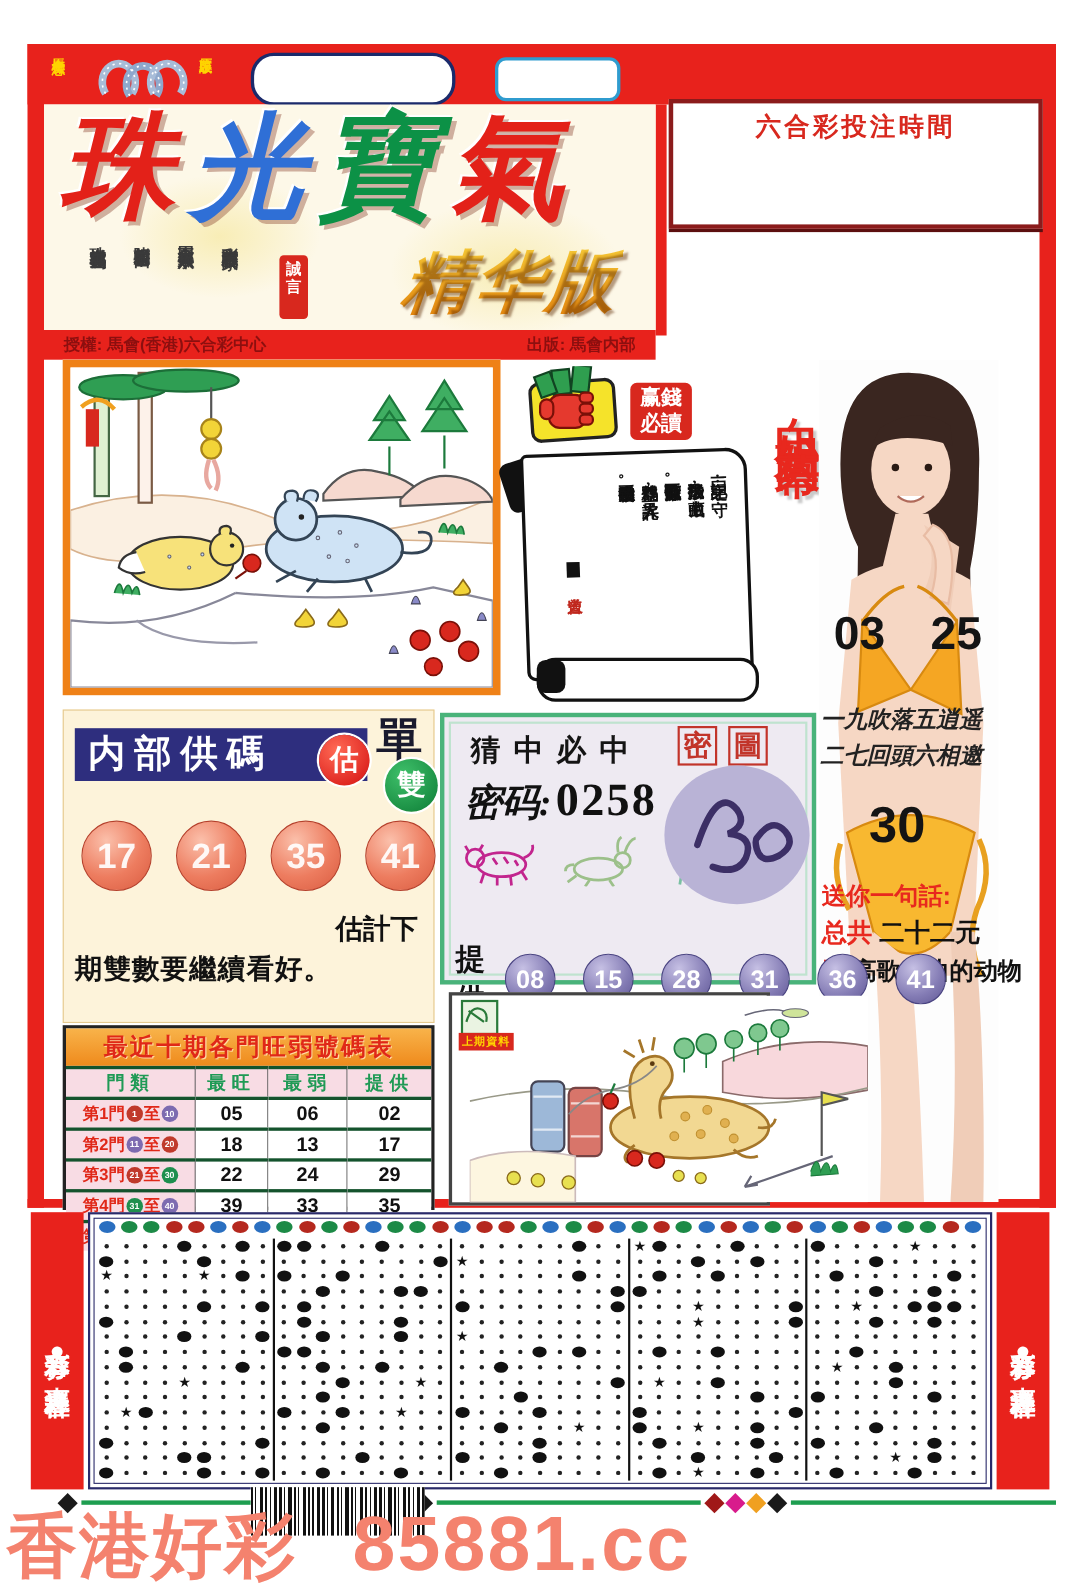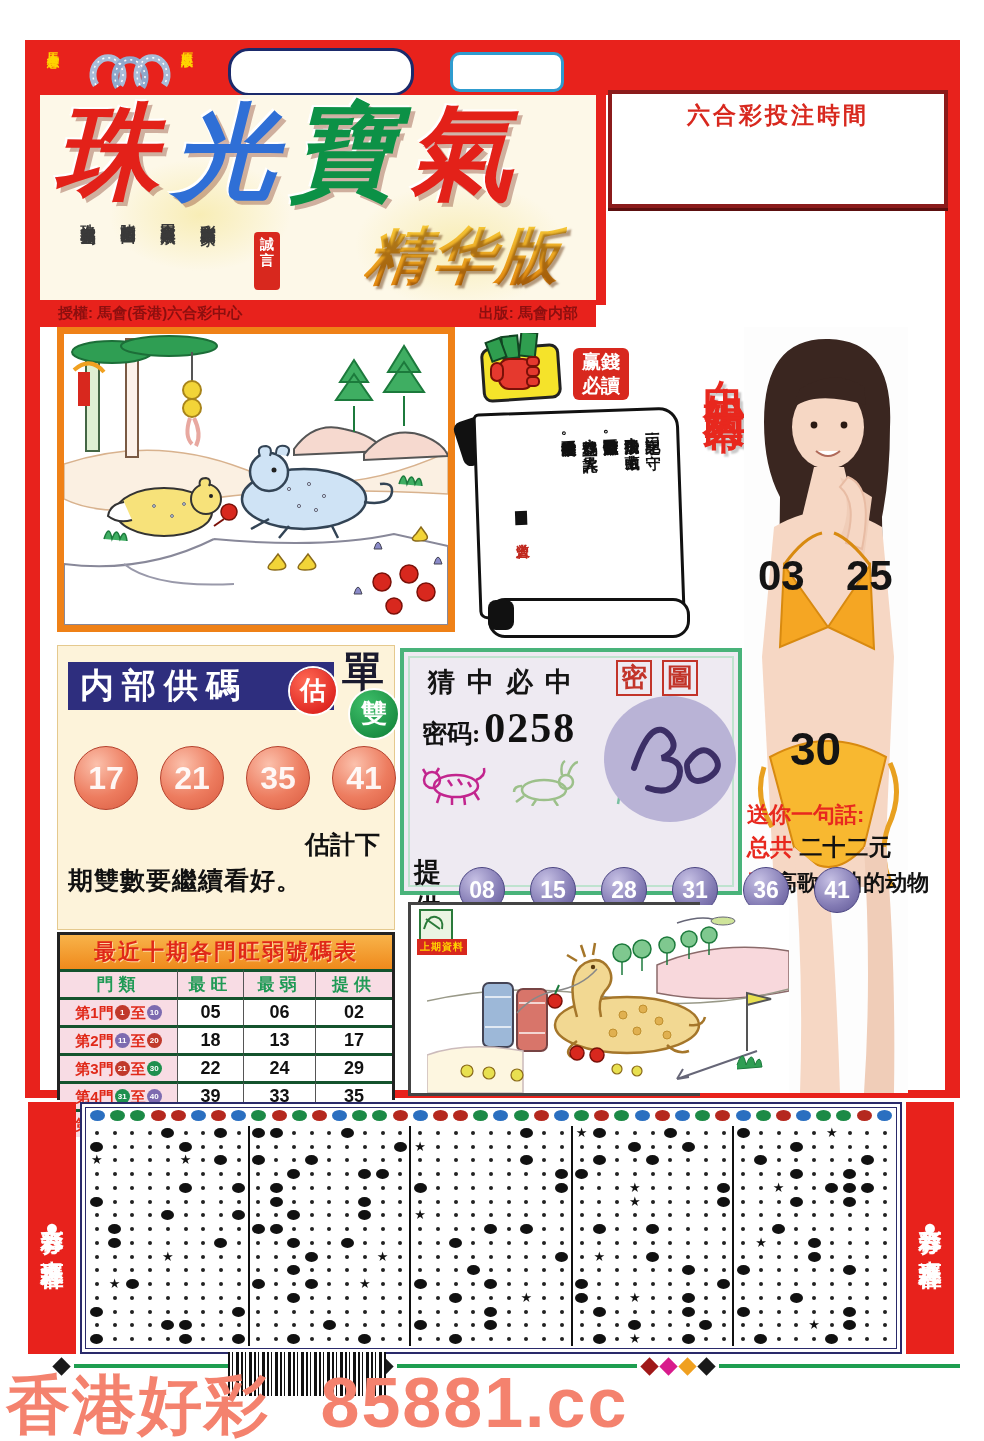--- a/index.html
+++ b/index.html
@@ -101,21 +101,21 @@
 
   
   .guess-box{left:400px;top:648px;width:342px;height:247px;background:#eeeaf2;
     border:4px solid #49b37a;outline:2px solid #bfe3cf;outline-offset:-10px;box-sizing:border-box;}
   .guess-title{position:absolute;left:24px;top:12px;font-family:"Liberation Serif",serif;font-size:27px;font-weight:900;
     color:#141414;letter-spacing:12px;}
   .mi-tu{position:absolute;left:212px;top:8px;display:flex;gap:10px;}
   .mi-tu span{border:2px solid #c2342a;color:#c2342a;font-family:"Liberation Serif",serif;font-size:26px;font-weight:900;
     padding:0 3px;line-height:32px;}
   .code-line{position:absolute;left:18px;top:52px;font-family:"Liberation Serif",serif;color:#111;}
-  .code-line .lbl{font-size:25px;font-weight:900;}
+  .code-line .lbl{font-size:34px;font-weight:900;font-style:italic;}
   .code-line .val{font-size:42px;font-weight:900;letter-spacing:2px;}
   .zodiac-row{position:absolute;left:16px;top:108px;display:flex;gap:22px;align-items:center;}
   .mystic-circle{position:absolute;left:200px;top:44px;width:132px;height:126px;border-radius:50%;background:#b9b3d6;}
   .poem-line{position:absolute;left:14px;top:172px;font-family:"Liberation Serif",serif;color:#111;white-space:nowrap;}
   .poem-line .lbl{font-size:19px;font-weight:900;letter-spacing:-1px;}
   .poem-line .val{font-size:23px;font-weight:bold;letter-spacing:2px;}
   .provide-row{position:absolute;left:10px;top:202px;display:flex;align-items:center;gap:9px;}
   .provide-row .lbl{font-family:"Liberation Serif",serif;font-size:27px;font-weight:900;color:#111;}
   .ball-purple{width:44px;height:44px;border-radius:50%;background:radial-gradient(circle at 35% 28%,#c6c0e4,#837bb4 60%,#5f5794);
     border:1px solid #4a4482;color:#fff;font-size:23px;font-weight:bold;text-align:center;line-height:44px;}
@@ -333,20 +333,24 @@
       <path d="M126,238 L84,300 L130,322 Z" fill="#f5a623" stroke="#d88a10" stroke-width="2"></path>
       <path d="M40,238 Q60,210 78,206 M126,238 Q106,212 90,206" fill="none" stroke="#d88a10" stroke-width="3"></path>
       <path d="M26,430 Q84,398 142,430 L120,520 Q84,560 50,520 Z" fill="#f8b830" stroke="#d88a10" stroke-width="2"></path>
       <path d="M20,440 q-10,30 8,60 M146,436 q14,30 -2,64 q-10,30 4,60" fill="none" stroke="#e8a020" stroke-width="5"></path>
       <path d="M50,520 Q60,650 56,766 L96,766 Q92,640 84,548 Z" fill="#f6d7c4"></path>
       <path d="M120,520 Q128,650 120,766 L150,766 Q152,630 142,520 Z" fill="#f0cdb8"></path>
     </svg>
   </div>
   <div class="abs num-top" style="left:758px;top:552px;">03</div>
   <div class="abs num-top" style="left:846px;top:552px;">25</div>
+  <div class="abs poem-right">
+    <div>一九吹落五逍遥</div>
+    <div>二七回頭六相邀</div>
+  </div>
   <div class="abs num-mid">30</div>
   <div class="abs gift1">送你一句話:</div>
   <div class="abs gift2">
     <span class="red">总共</span>
     <span class="serif">二十二元</span>
   </div>
   <div class="abs gift3">
     <span class="red">买</span>
     <span>高歌一曲的动物</span>
   </div>

